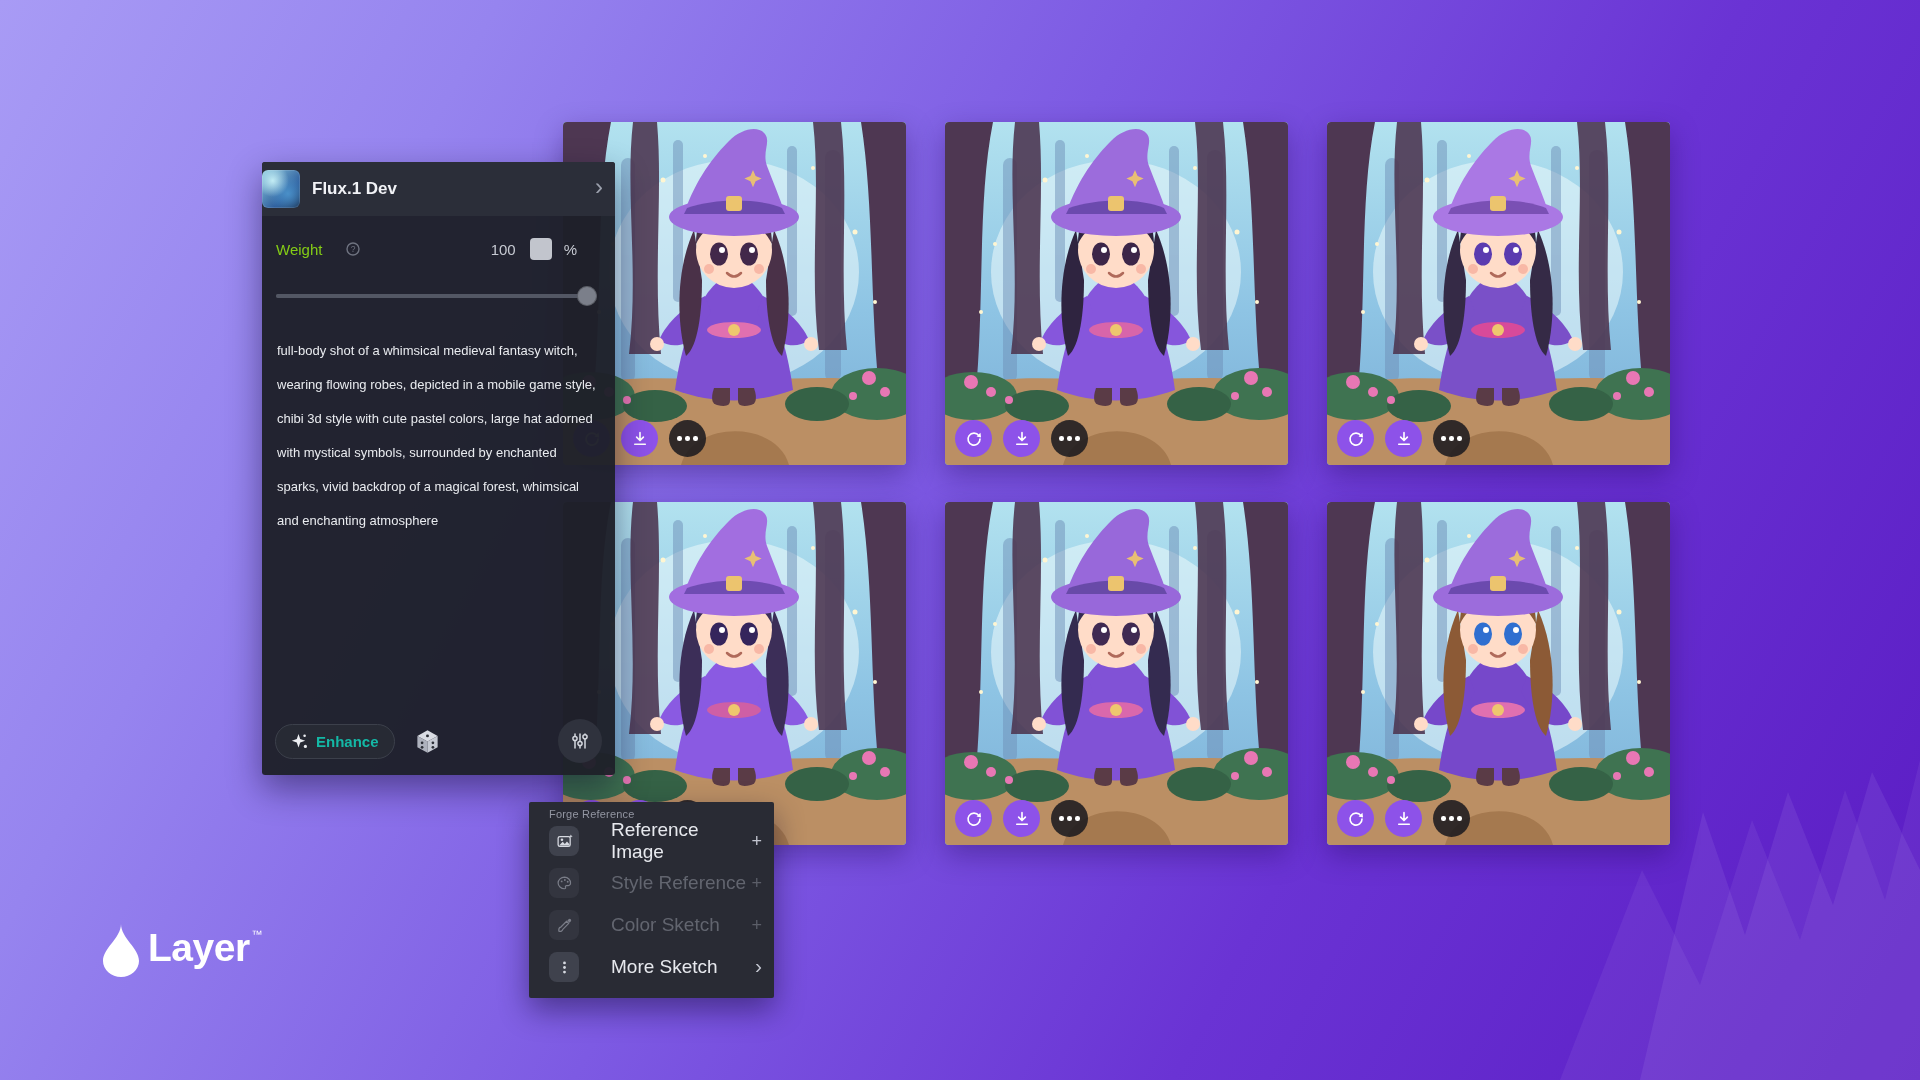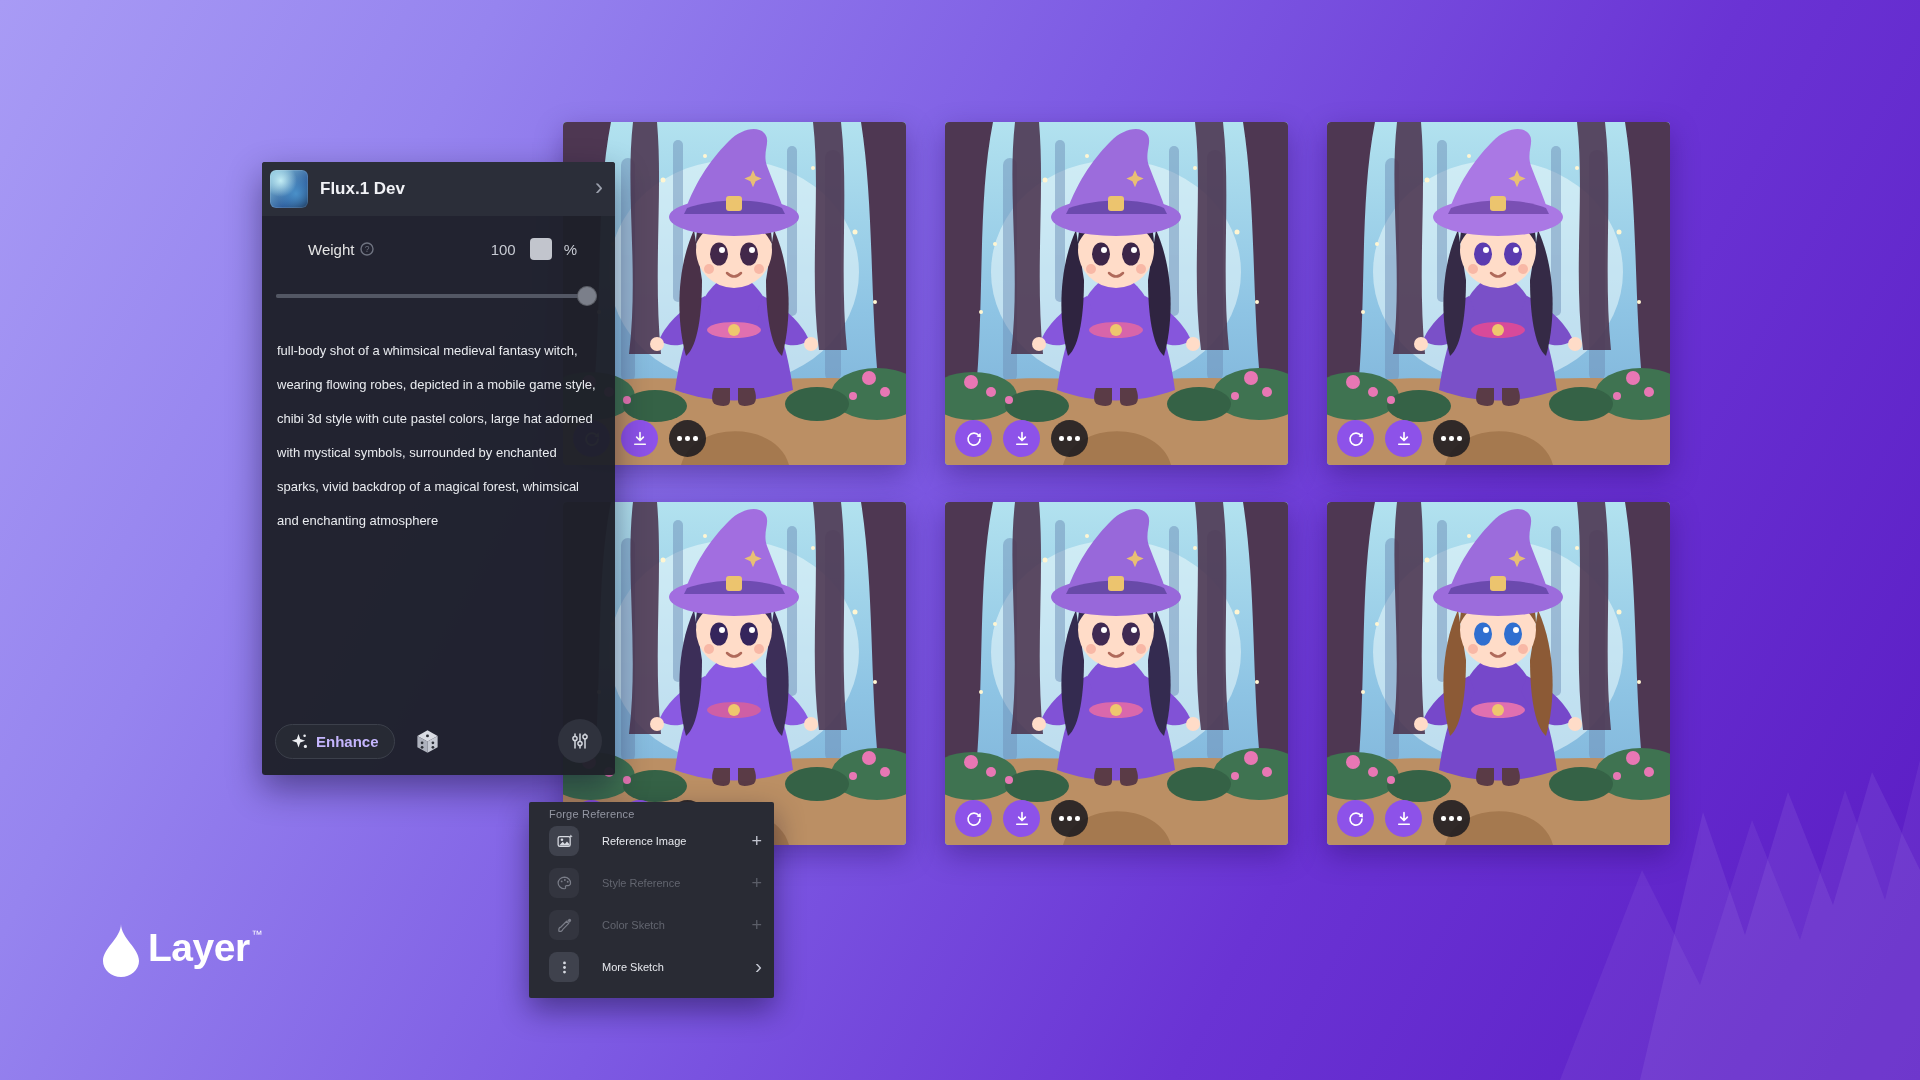--- a/index.html
+++ b/index.html
@@ -19,58 +19,58 @@
     align-items:center;justify-content:center;cursor:pointer;padding:0;}
   .circle-btn.purple{background:rgba(138,79,240,.95);}
   .circle-btn.dark{background:rgba(24,24,29,.85);}
   .dots{display:flex;gap:3.5px;}
   .dots i{width:4.5px;height:4.5px;border-radius:50%;background:#fff;display:block;}
 
   
   .model-panel{position:absolute;left:262px;top:162px;width:353px;height:613px;
     background:rgba(30,32,41,.97);border-radius:3px;box-shadow:0 14px 34px rgba(10,4,40,.45);z-index:5;}
   .mp-header{position:absolute;left:0;top:0;right:0;height:54px;background:#2b2e39;
-    border-radius:3px 3px 0 0;display:flex;align-items:center;padding:0 12px 0 8px;cursor:pointer;}
+    border-radius:3px 3px 0 0;display:flex;align-items:center;padding:0 12px 0 0;cursor:pointer;}
   .thumb{width:38px;height:38px;border-radius:6px;flex:0 0 auto;
     background:radial-gradient(circle at 28% 28%,#c2ecf4 0%,rgba(194,236,244,0) 42%),
       radial-gradient(circle at 68% 62%,#4a90c8 0%,rgba(74,144,200,0) 55%),
       linear-gradient(135deg,#8ecbe0 0%,#2f5f9e 65%,#182f4e 100%);
     box-shadow:inset 0 0 0 1px rgba(255,255,255,.12);}
   .mp-title{margin-left:12px;font-size:17px;font-weight:700;color:#f1f2f6;flex:1;}
   .chev{color:#9ba0ac;font-size:24px;line-height:1;transform:translateY(-2px);}
   .weight-row{position:absolute;left:14px;right:14px;top:76px;display:flex;align-items:center;}
-  .weight-label{color:#e5e5e5;font-size:15px;display:flex;align-items:center;gap:6px;margin-left:32px;}
+  .weight-label{color:#84cc16;font-size:15px;display:flex;align-items:center;gap:24px;}
   .weight-spacer{flex:1;}
   .weight-value{color:#c6c9d1;font-size:15px;}
   .weight-box{width:22px;height:22px;border-radius:4px;background:#c2c5cd;margin:0 12px 0 14px;}
   .weight-unit{color:#c6c9d1;font-size:15px;margin-right:24px;}
   .slider{position:absolute;left:14px;right:18px;top:124px;height:20px;cursor:pointer;}
   .slider .track{position:absolute;left:0;right:0;top:8px;height:4px;border-radius:2px;background:#464956;}
   .slider .fill{position:absolute;left:0;top:8px;height:4px;border-radius:2px;background:#535764;width:100%;}
   .slider .handle{position:absolute;right:0;top:0;width:20px;height:20px;border-radius:50%;
     background:#7b7f8a;box-shadow:inset 0 0 0 1px rgba(0,0,0,.25);}
   .prompt{position:absolute;left:15px;right:13px;top:172px;bottom:66px;color:#e9ebef;
     font-size:13px;line-height:34px;overflow:hidden;cursor:text;white-space:pre-wrap;}
   .mp-footer{position:absolute;left:13px;right:13px;bottom:12px;height:44px;display:flex;align-items:center;}
   .enhance-btn{display:flex;align-items:center;gap:8px;height:35px;padding:0 15px;border-radius:18px;
-    background:#272a34;border:1px solid #3c404b;color:#c4b5fd;font-size:15px;font-weight:600;cursor:pointer;}
+    background:#272a34;border:1px solid #3c404b;color:#14b8a6;font-size:15px;font-weight:600;cursor:pointer;}
   .dice-btn{background:none;border:none;padding:0;margin-left:19px;cursor:pointer;display:flex;}
   .footer-spacer{flex:1;}
   .tune-btn{width:44px;height:44px;border-radius:50%;background:#2f323d;border:none;cursor:pointer;
     display:flex;align-items:center;justify-content:center;}
 
   
   .forge-panel{position:absolute;left:529px;top:802px;width:245px;height:196px;background:#292b34;
     border-radius:2px;box-shadow:0 12px 30px rgba(10,4,40,.45);z-index:6;padding:6px 12px 0 20px;}
   .forge-title{font-size:11px;color:#9396a2;letter-spacing:.2px;}
   .forge-row{height:42px;display:flex;align-items:center;cursor:pointer;}
   .forge-row:first-of-type{margin-top:4px;}
   .forge-icon{width:30px;height:30px;border-radius:8px;background:#3f424d;display:flex;
     align-items:center;justify-content:center;flex:0 0 auto;}
-  .forge-label{margin-left:23px;font-size:11px;color:#e7e9ee;flex:1;}
+  .forge-label{margin-left:32px;font-size:19px;color:#e7e9ee;flex:1;}
   .forge-action{font-size:18px;color:#c3c6d0;line-height:1;}
   .forge-row.disabled .forge-icon{background:#33353f;}
   .forge-row.disabled .forge-label{color:#62656f;}
   .forge-row.disabled .forge-action{color:#5b5e68;}
   .forge-action.chevron{font-size:21px;transform:translateY(-2px);}
 
   
   .brand{position:absolute;left:102px;top:922px;display:flex;align-items:flex-start;color:#fff;z-index:4;}
   .brand-name{font-size:39px;font-weight:700;letter-spacing:-.5px;line-height:52px;margin-left:8px;}
   .brand-tm{font-size:11px;margin-top:6px;margin-left:2px;}

